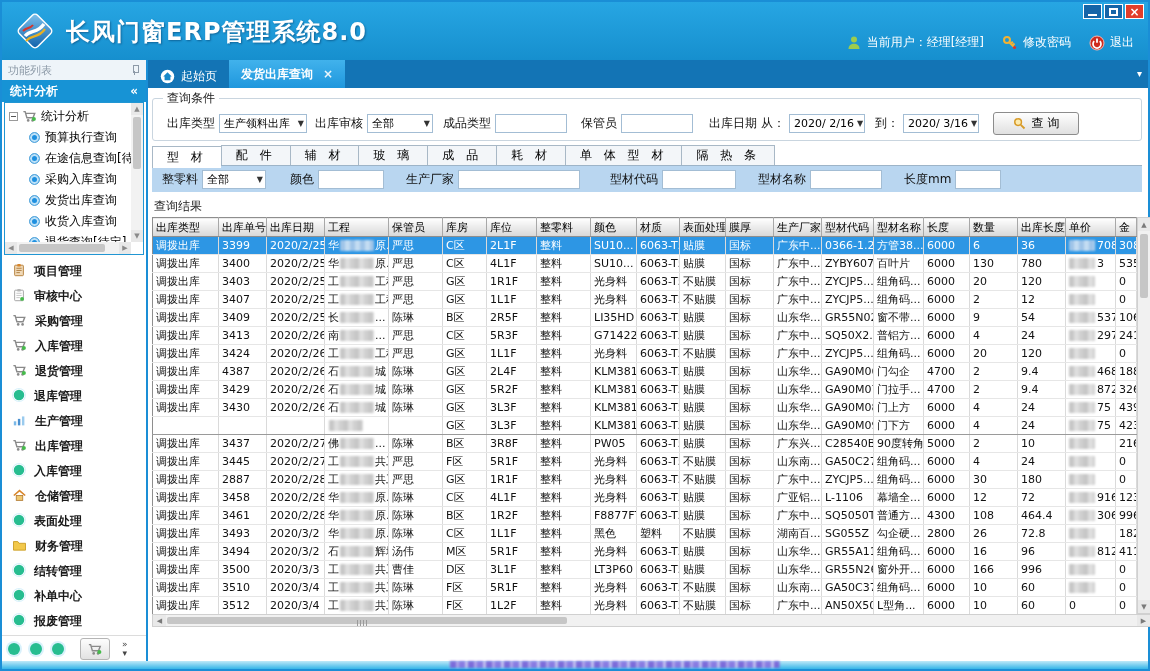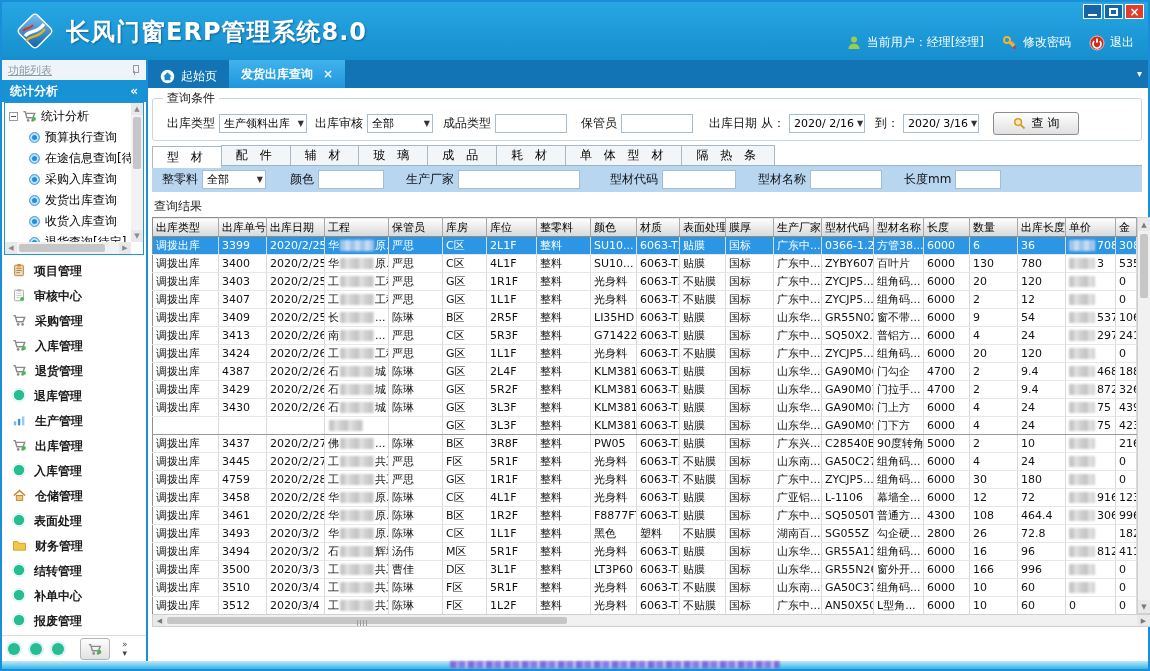--- a/index.html
+++ b/index.html
@@ -23,21 +23,21 @@
     color:#fff; font-size:12px; }
   .userbar .itm { display:flex; align-items:center; gap:5px; cursor:pointer; }
 
   
   .mainrow { flex:1 1 auto; display:flex; min-height:0; }
 
   
   .sidebar { width:146px; flex:0 0 auto; background:#fff; border-right:2px solid #1a8ed6;
     display:flex; flex-direction:column; }
   .func-header { height:20px; background:#eef4f9; color:#8d9aa8; font-size:11px;
-    display:flex; align-items:center; justify-content:space-between; padding:0 6px;text-decoration:underline; }
+    display:flex; align-items:center; justify-content:space-between; padding:0 6px; }
   .pin { width:10px; height:10px; position:relative; }
   .pin::before { content:""; position:absolute; left:3px; top:0; width:4px; height:6px; border:1px solid #8d9aa8; }
   .pin::after  { content:""; position:absolute; left:4px; top:6px; width:1px; height:4px; background:#8d9aa8; }
   .group-bar { height:22px; background:#1793d5; color:#fff; font-weight:bold;
     display:flex; align-items:center; justify-content:space-between; padding:0 8px; }
   .tree-panel { height:153px; border:1px solid #2196d3; margin:0 2px; position:relative;
     overflow:hidden; background:#fff; padding:2px 12px 12px 4px; }
   .tree-root { display:flex; align-items:center; gap:4px; height:22px; font-size:12px; }
   .expander { width:9px; height:9px; border:1px solid #9a9a9a; position:relative; background:#fff; flex:0 0 auto; }
   .expander::after { content:""; position:absolute; left:1px; top:3px; width:5px; height:1px; background:#555; }
@@ -804,21 +804,21 @@
                   <td>GA50C27</td>
                   <td>组角码...</td>
                   <td>6000</td>
                   <td>4</td>
                   <td>24</td>
                   <td><span class="blurb price"></span></td>
                   <td>0</td>
                 </tr>
                 <tr>
                   <td>调拨出库</td>
-                  <td>4759</td>
+                  <td>2887</td>
                   <td>2020/2/28</td>
                   <td>工<span class="blurb proj"></span>共工程</td>
                   <td>严思</td>
                   <td>G区</td>
                   <td>1R1F</td>
                   <td>整料</td>
                   <td>光身料</td>
                   <td>6063-T5</td>
                   <td>不贴膜</td>
                   <td>国标</td>

